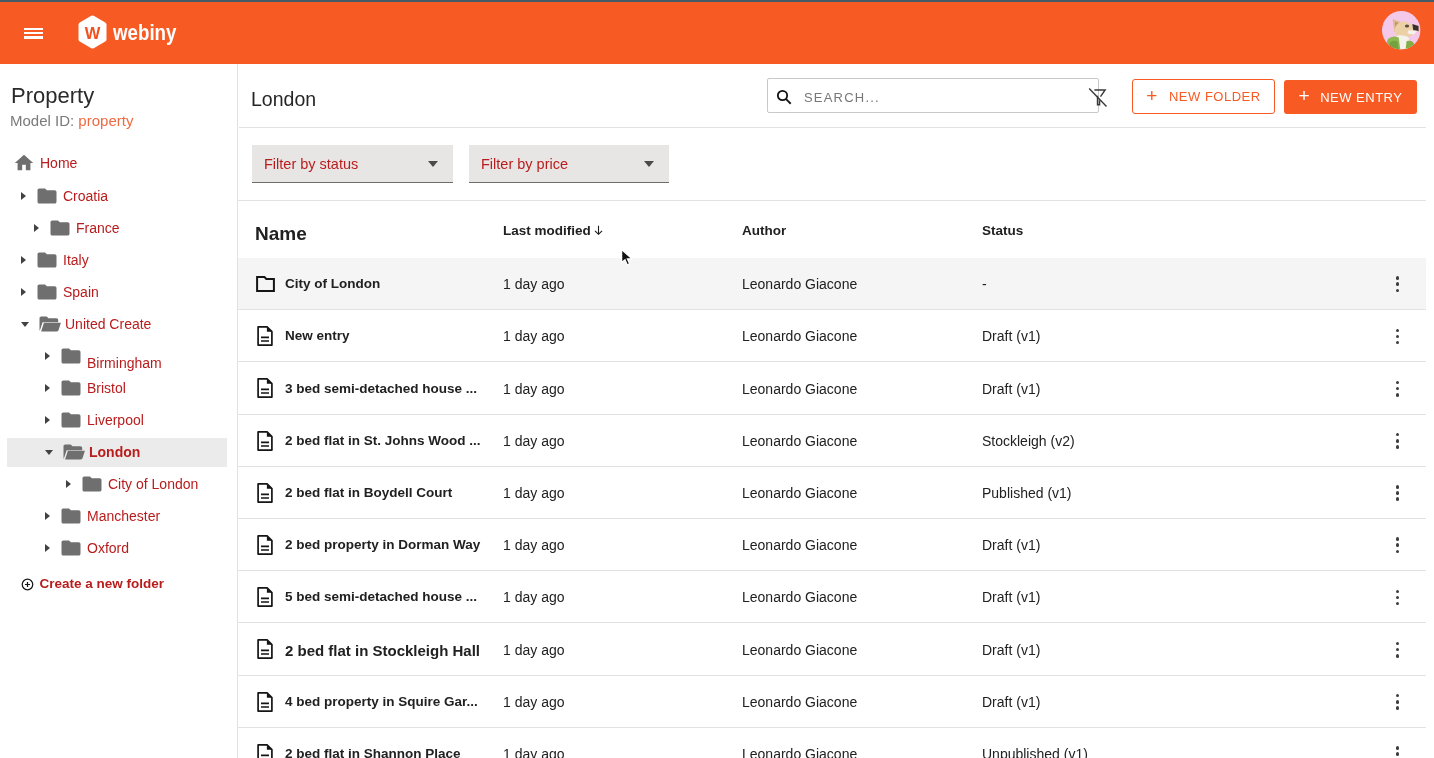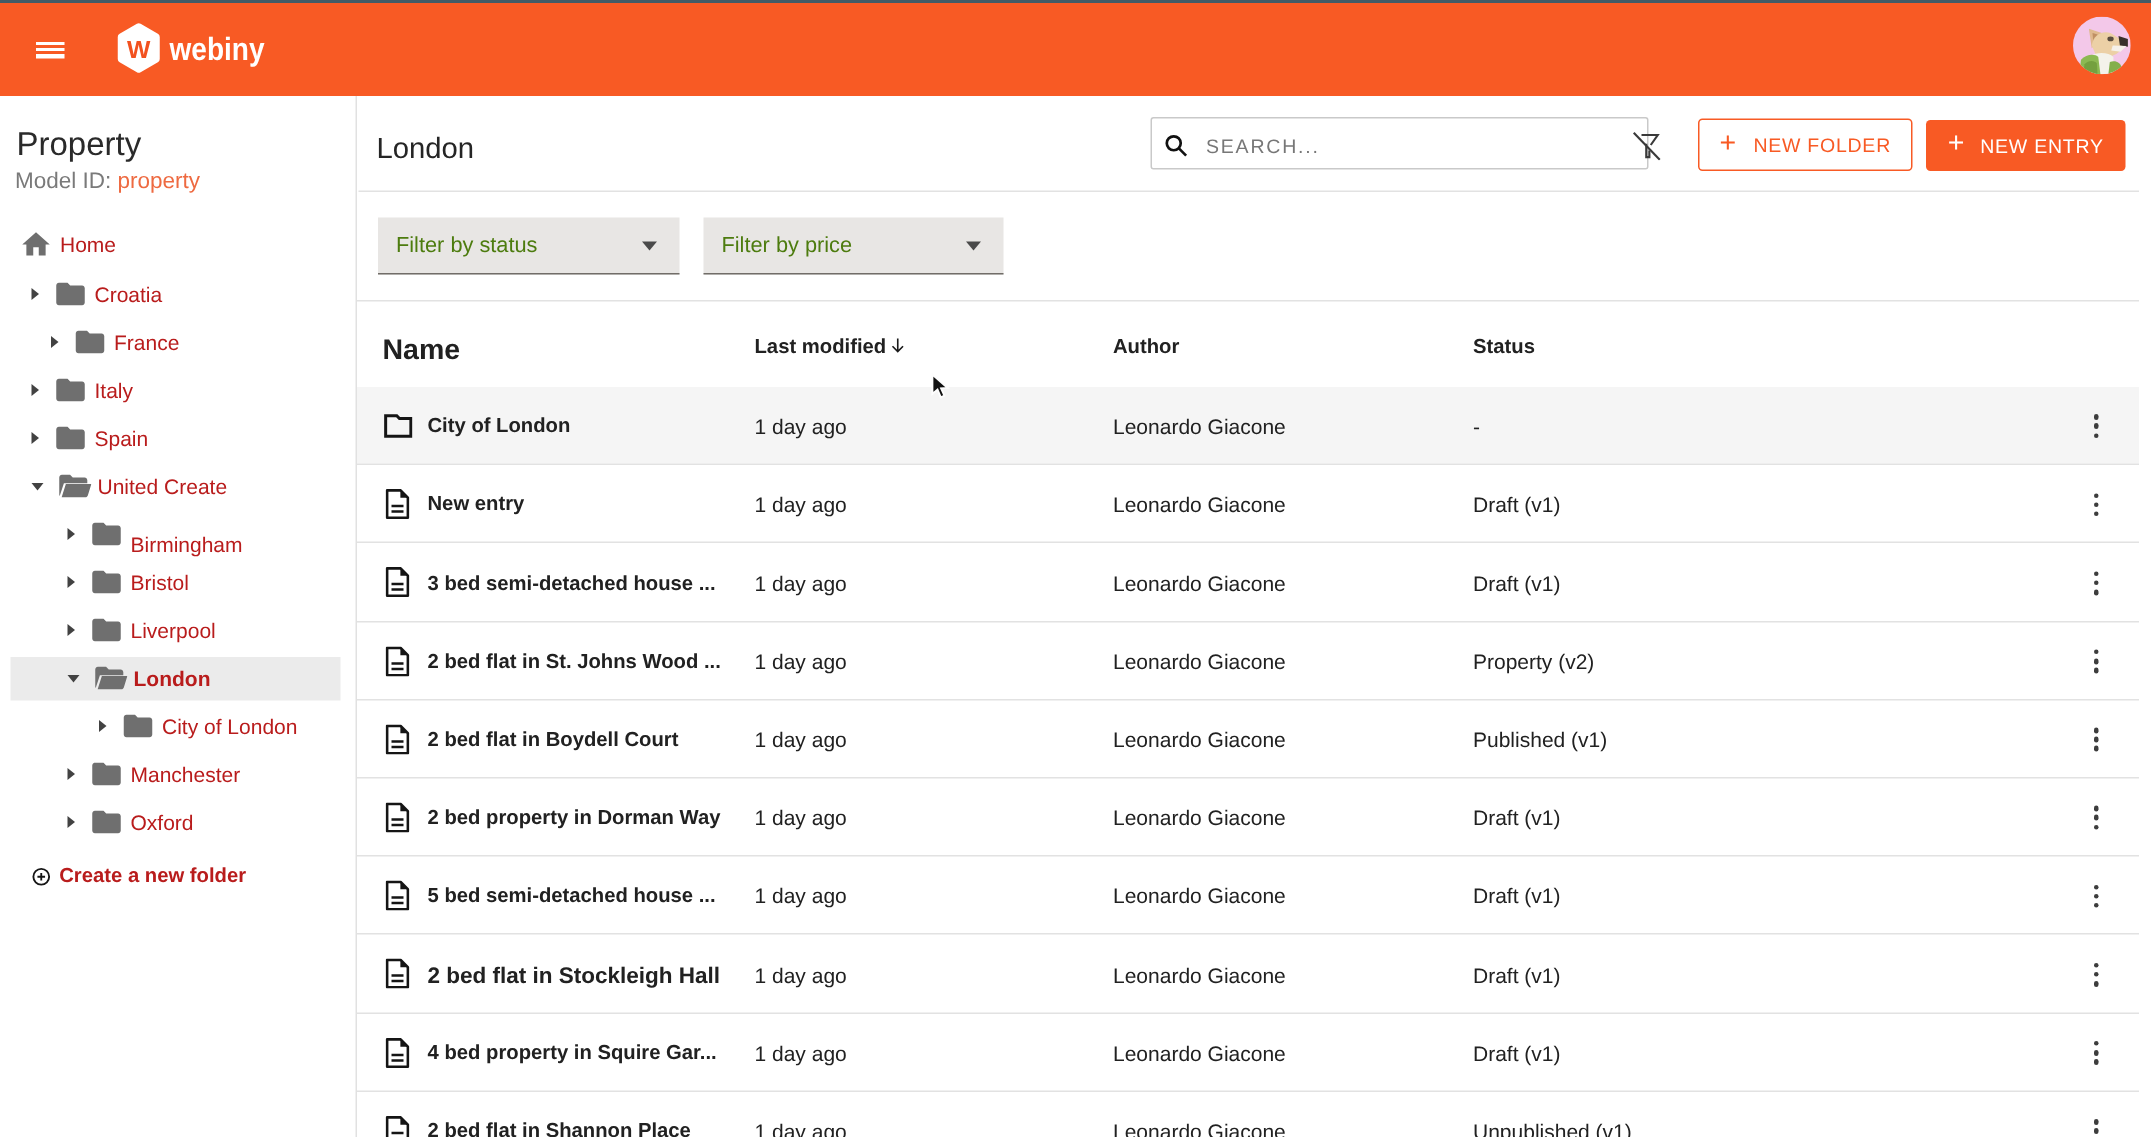--- a/index.html
+++ b/index.html
@@ -17,21 +17,21 @@
     border-right:1px solid #e1e1e1; }
   .treerow { position:absolute; height:28px; display:flex; align-items:center; color:#b91c1c; font-size:14px; }
   .tri { width:0; height:0; border-left:5px solid #424242; border-top:4px solid transparent; border-bottom:4px solid transparent; }
   .trid { width:0; height:0; border-top:5px solid #424242; border-left:4px solid transparent; border-right:4px solid transparent; }
 
   
   #main { position:absolute; left:238px; top:64px; width:1196px; height:694px; background:#fff; }
   .hdiv { position:absolute; left:0; height:1px; background:#e2e2e2; }
 
   .selectbox { position:absolute; height:38px; background:#e8e6e4; border-bottom:1.5px solid #716d68;
-    display:flex; align-items:center; font-size:14.5px; color:#4d7c0f; padding-left:12px; }
+    display:flex; align-items:center; font-size:14.5px; color:#b91c1c; padding-left:12px; }
   .caret { position:absolute; width:0; height:0; border-left:5px solid transparent; border-right:5px solid transparent;
     border-top:6px solid #4a4a4a; top:16px; }
 
   .cell { position:absolute; font-size:14px; color:#212121; white-space:nowrap; }
   .bold { font-weight:bold; }
   .kebab { position:absolute; width:4px; }
   .kebab div { width:3.6px; height:3.6px; border-radius:50%; background:#3d3d3d; margin-bottom:2.6px; }
 </style>
 </head>
 <body>
@@ -303,21 +303,21 @@
     <span class="abs" style="left:255px; top:430.5px; display:flex;">
       <svg width="20" height="20" viewBox="0 0 20 20" fill="none" stroke="#151515" stroke-width="1.7">
         <path d="M3.1 0.9 h9 l4.8 4.8 v13.4 H3.1 z" stroke-linejoin="round"></path>
         <path d="M11.9 0.9 v4.9 h5 z" fill="#151515" stroke="none"></path>
         <path d="M6 11.3 h8 M6 15 h8"></path>
       </svg>
     </span>
     <div class="cell bold" style="left:285px; top:432.7px; font-size:13.5px;">2 bed flat in St. Johns Wood ...</div>
     <div class="cell" style="left:503px; top:432.7px;">1 day ago</div>
     <div class="cell" style="left:742px; top:432.7px;">Leonardo Giacone</div>
-    <div class="cell" style="left:982px; top:432.7px;">Property (v2)</div>
+    <div class="cell" style="left:982px; top:432.7px;">Stockleigh (v2)</div>
     <div class="kebab" style="left:1395.5px; top:432.9px;">
       <div></div>
       <div></div>
       <div></div>
     </div>
     <div class="hdiv" style="left:238px; top:518.0px; width:1188px;"></div>
     <span class="abs" style="left:255px; top:482.7px; display:flex;">
       <svg width="20" height="20" viewBox="0 0 20 20" fill="none" stroke="#151515" stroke-width="1.7">
         <path d="M3.1 0.9 h9 l4.8 4.8 v13.4 H3.1 z" stroke-linejoin="round"></path>
         <path d="M11.9 0.9 v4.9 h5 z" fill="#151515" stroke="none"></path>

